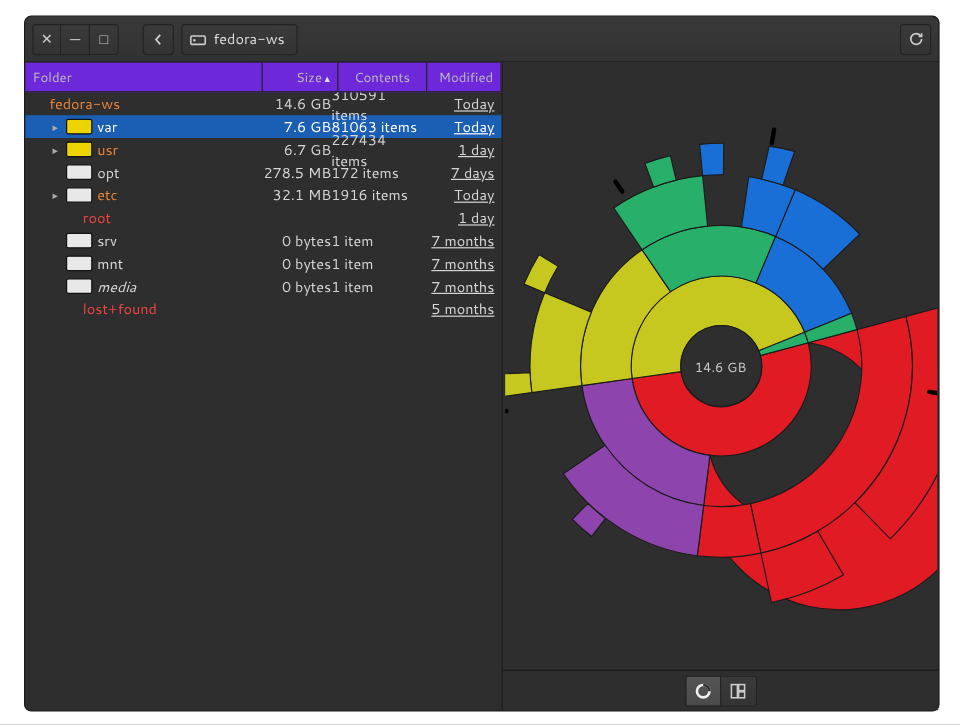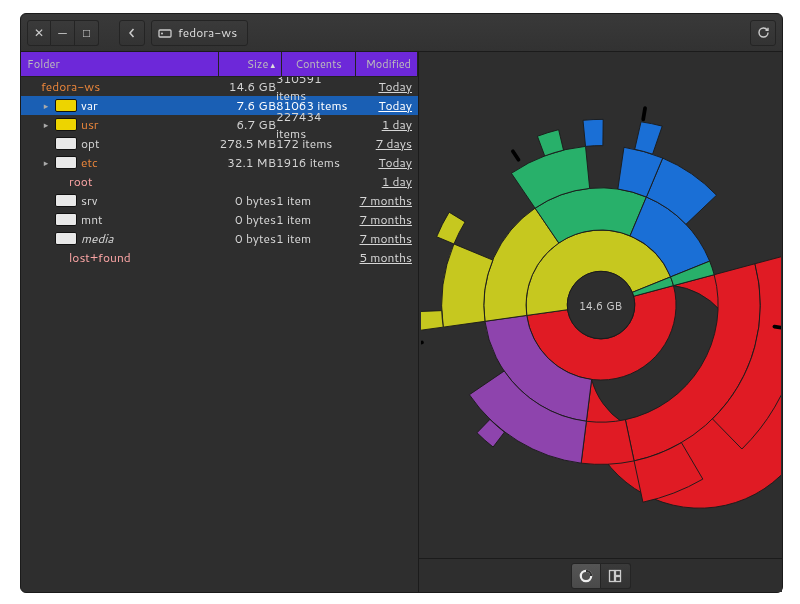--- a/index.html
+++ b/index.html
@@ -42,21 +42,21 @@
   .row .cell{padding:0 0;}
   .cell.folder{flex:1; display:flex; align-items:center; gap:4px;}
   .cell.size{width:63px; text-align:right;}
   .cell.contents{width:74px; text-align:left;}
   .cell.modified{width:62px; text-align:right;text-decoration:underline;}
   .expander{width:10px; height:10px; display:flex; align-items:center; justify-content:center;
             color:#aaa; font-size:9px;}
   .swatch{width:22px; height:13px; border:1px solid #111; border-radius:2px; flex:0 0 auto;}
   .name{color:#d6d6d6;}
   .name.orange{color:#e9853a;}
-  .name.red{color:#fca5a5;text-align:right;}
+  .name.red{color:#ef4444;text-align:right;}
   .row.sel .name, .row.sel .cell{color:#fff;}
 
   
   .ring { flex:1; position:relative; background:#2e2e2e; display:flex; flex-direction:column;}
   .chartwrap{flex:1; display:flex; align-items:center; justify-content:center;}
   .center-label{position:absolute; left:50%; top:47%; transform:translate(-50%,-50%);
                 font-size:11px; color:#ccc;}
   .viewbar{height:34px; display:flex; align-items:center; justify-content:center;
            border-top:1px solid #1b1b1b; gap:0;}
   .viewbar .tbtn{width:30px;height:26px;}

